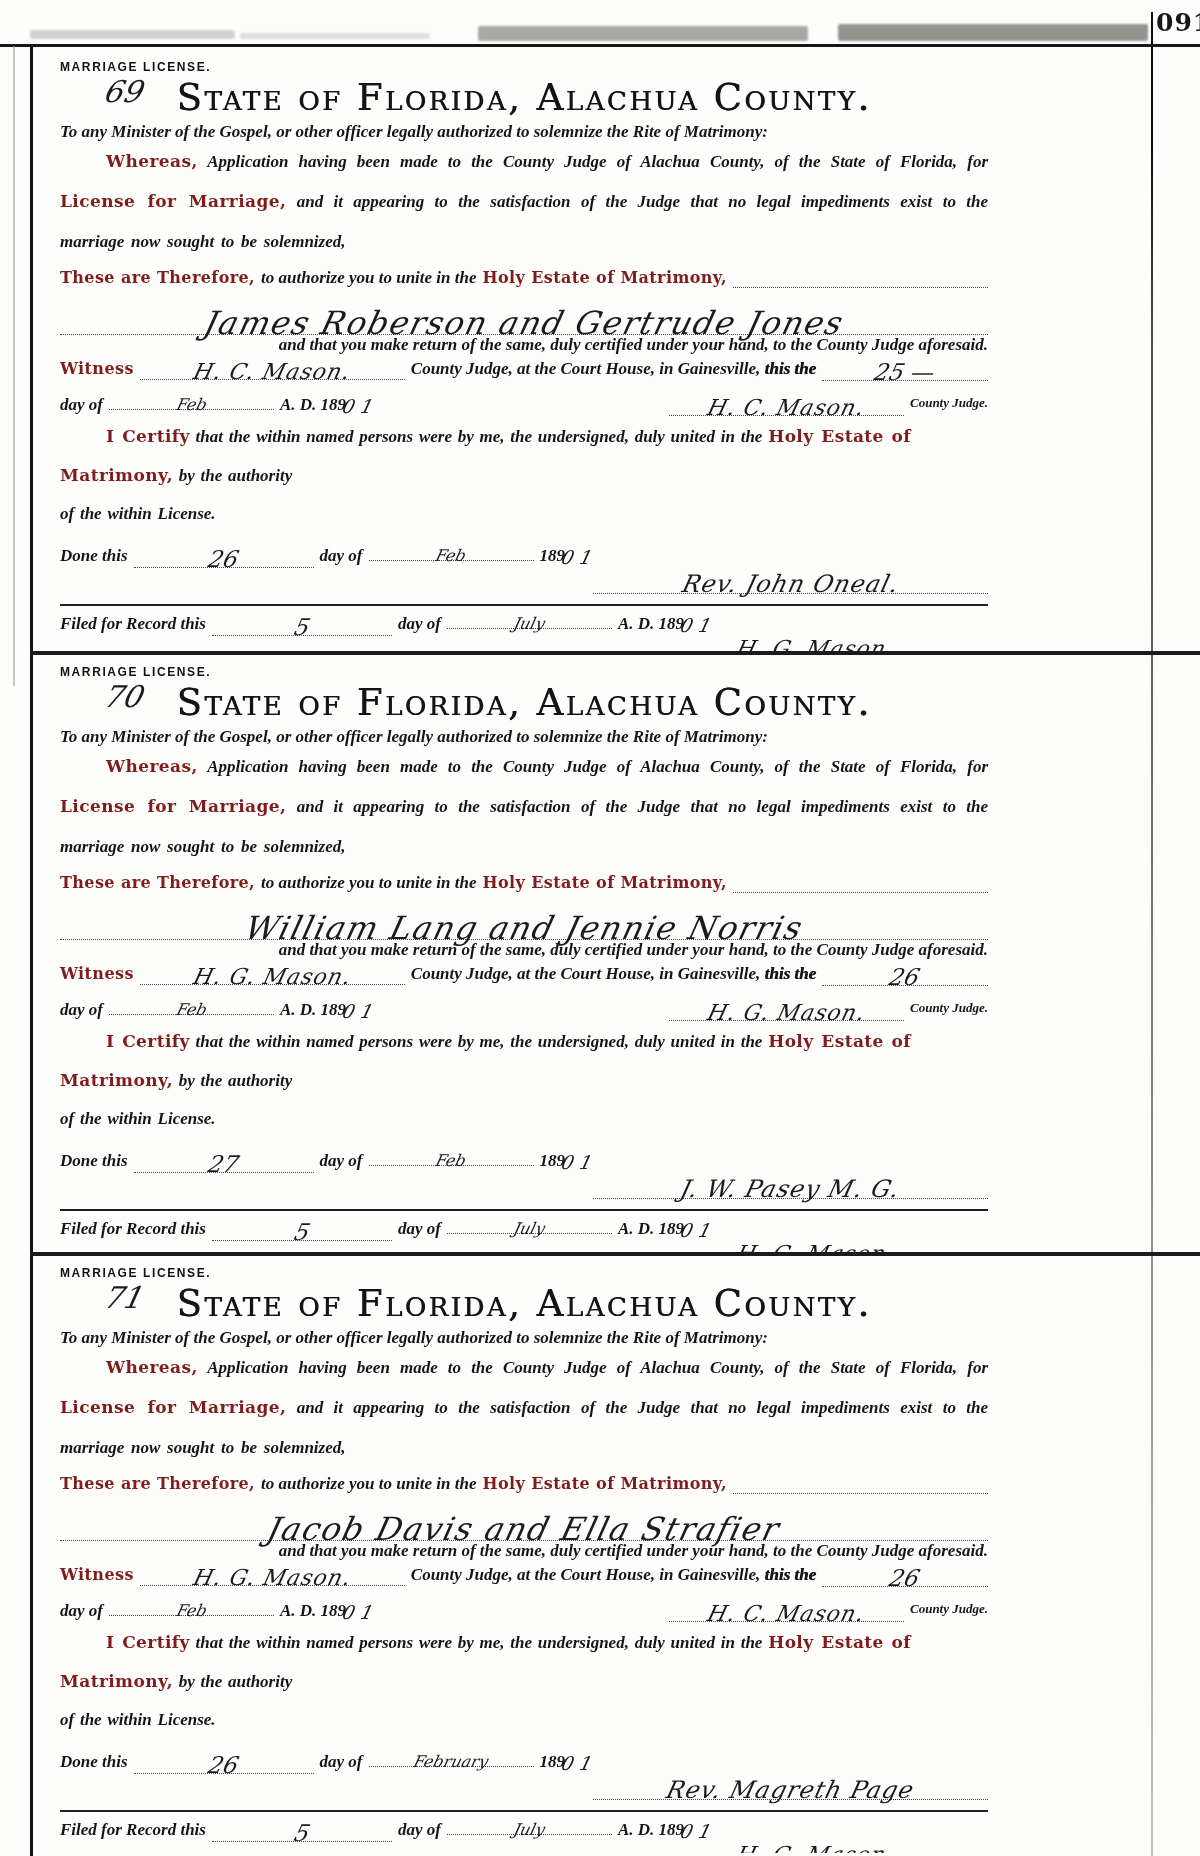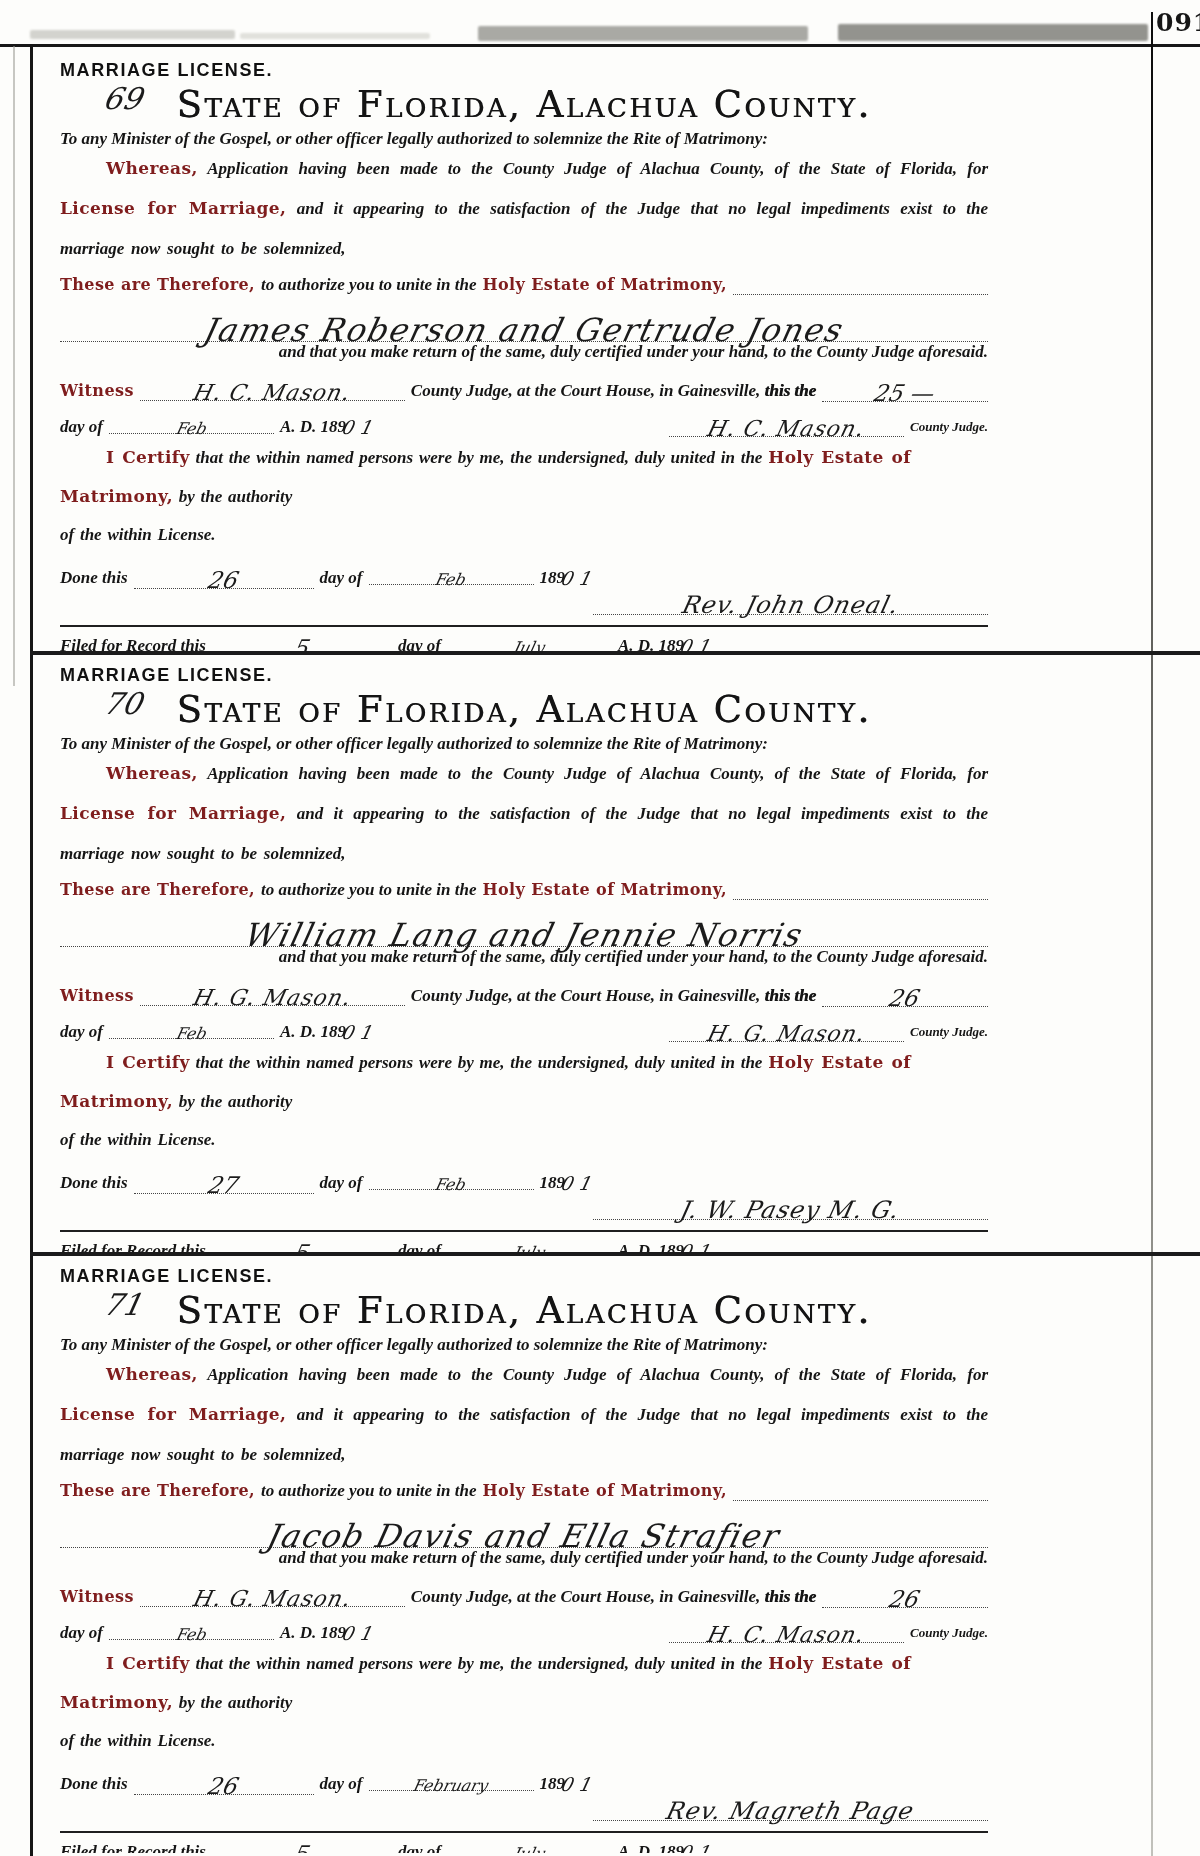--- a/index.html
+++ b/index.html
@@ -25,50 +25,50 @@
   .printed{font-family:"Liberation Serif",serif;font-style:italic;font-weight:700;
     font-size:17px;color:#151515;}
   .bl{font-family:"DejaVu Serif",serif;font-style:normal;font-weight:700;
     letter-spacing:.4px;color:#7f1d1d;}
   .bolder{text-shadow:.5px 0 currentColor;}
   .hw{font-family:"DejaVu Serif",serif;font-style:italic;font-weight:400;color:#1b1b1b;
     display:inline-block;transform:skewX(-14deg);white-space:nowrap;}
   .form-title{font-family:"DejaVu Serif",serif;font-variant:small-caps;font-weight:400;
     font-size:37px;letter-spacing:2.5px;color:#141414;margin:0;display:inline-block;
     text-shadow:.6px 0 #1a1a1a;}
-  .ml-label{font-family:"Liberation Sans",sans-serif;font-weight:700;font-size:18px;
+  .ml-label{font-family:"Liberation Sans",sans-serif;font-weight:700;font-size:12px;
     letter-spacing:1.6px;color:#111;}
 
   
   .licenses{position:absolute;top:50px;left:30px;width:1170px;}
   .license{box-sizing:border-box;height:601px;padding:10px 212px 0 30px;overflow:hidden;}
   .license + .license{border-top:4px solid #1b1b1b;}
 
   .title-row{position:relative;text-align:center;height:46px;margin-top:2px;}
   .lic-num{position:absolute;left:46px;top:-2px;font-size:30px;}
   .salutation{margin:6px 0 0;}
   p.printed{margin:0;}
   .whereas{margin-top:2px;text-indent:46px;text-align:justify;line-height:2.35;
     word-spacing:2.5px;}
   .certify{margin-top:12px;text-indent:46px;line-height:2.25;word-spacing:1.5px;}
 
-  .row{display:flex;align-items:center;gap:6px;white-space:nowrap;}
+  .row{display:flex;align-items:flex-start;gap:6px;white-space:nowrap;}
   .slot{display:inline-flex;justify-content:center;align-items:flex-end;
     border-bottom:1px dotted #454545;}
   .slot .hw{margin-bottom:-5px;}
   .dots-fill{flex:1;align-self:flex-end;border-bottom:1px dotted #454545;height:4px;}
   .grow-sp{flex:1;}
   .grow{flex:1;}
 
   .therefore{margin-top:6px;}
   .names-row{display:flex;justify-content:center;align-items:flex-end;
     border-bottom:1px dotted #454545;height:46px;}
   .names{font-size:32px;letter-spacing:1.5px;margin-bottom:-8px;}
   .return-clause{margin-top:4px;text-align:right;}
-  .witness-row{margin-top:18px;}
+  .witness-row{margin-top:4px;}
   .w-sig{width:265px;}
   .sig{font-size:22px;letter-spacing:1px;}
   .sig.big{font-size:24px;}
   .day{font-size:23px;}
   .yr{font-size:19px;margin-left:-9px;}
   .dayof-row{margin-top:14px;}
   .w-month{width:165px;}
   .w-day{width:180px;}
   .w-judgesig{width:235px;margin-left:8px;}
   .cj{font-size:13px;}

